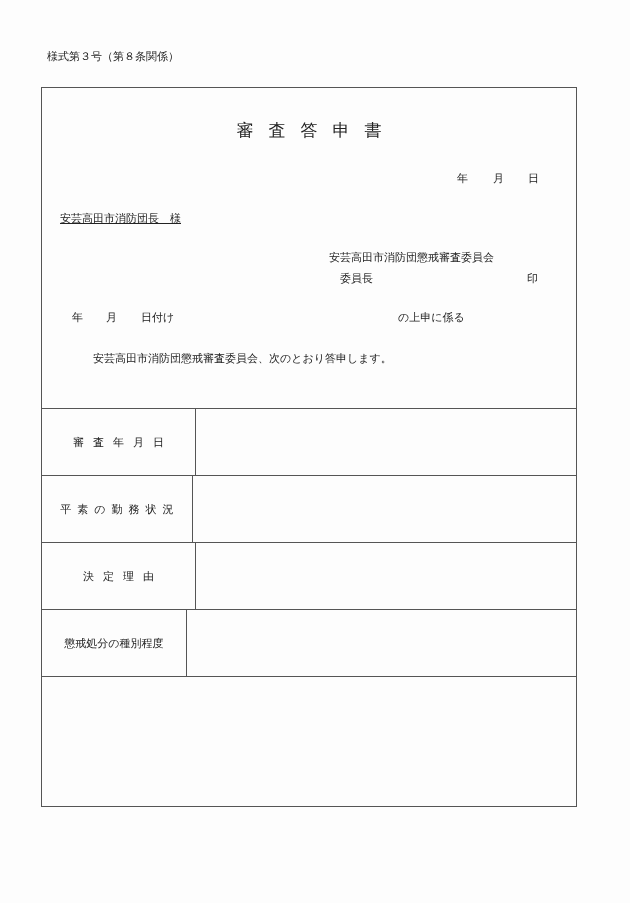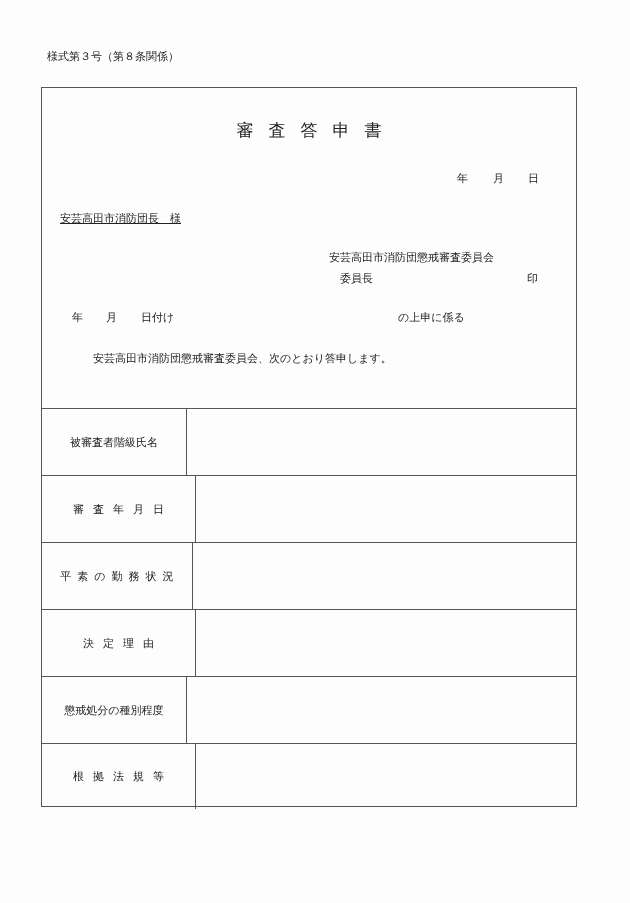--- a/index.html
+++ b/index.html
@@ -53,37 +53,32 @@
 
   <span class="abs line1" style="left:30px">年</span>
   <span class="abs line1" style="left:64px">月</span>
   <span class="abs line1" style="left:99px">日付け</span>
   <span class="abs line1" style="left:356px">の上申に係る</span>
 
   <div id="body-text" class="abs">安芸高田市消防団懲戒審査委員会、次のとおり答申します。</div>
 
   <div id="table">
     <div class="row">
-      <div class="label">被審査者階級氏名</div>
-      <div class="value"></div>
-    </div>
-    <div class="row">
       <div class="label spaced">審査年月日</div>
       <div class="value"></div>
     </div>
     <div class="row">
       <div class="label spaced-sm">平素の勤務状況</div>
       <div class="value"></div>
     </div>
     <div class="row">
       <div class="label spaced">決定理由</div>
       <div class="value"></div>
     </div>
     <div class="row">
       <div class="label">懲戒処分の種別程度</div>
       <div class="value"></div>
     </div>
     <div class="row" style="height:65px">
-      <div class="label spaced">根拠法規等</div>
       <div class="value"></div>
     </div>
   </div>
 </div>
 
 </body></html>

